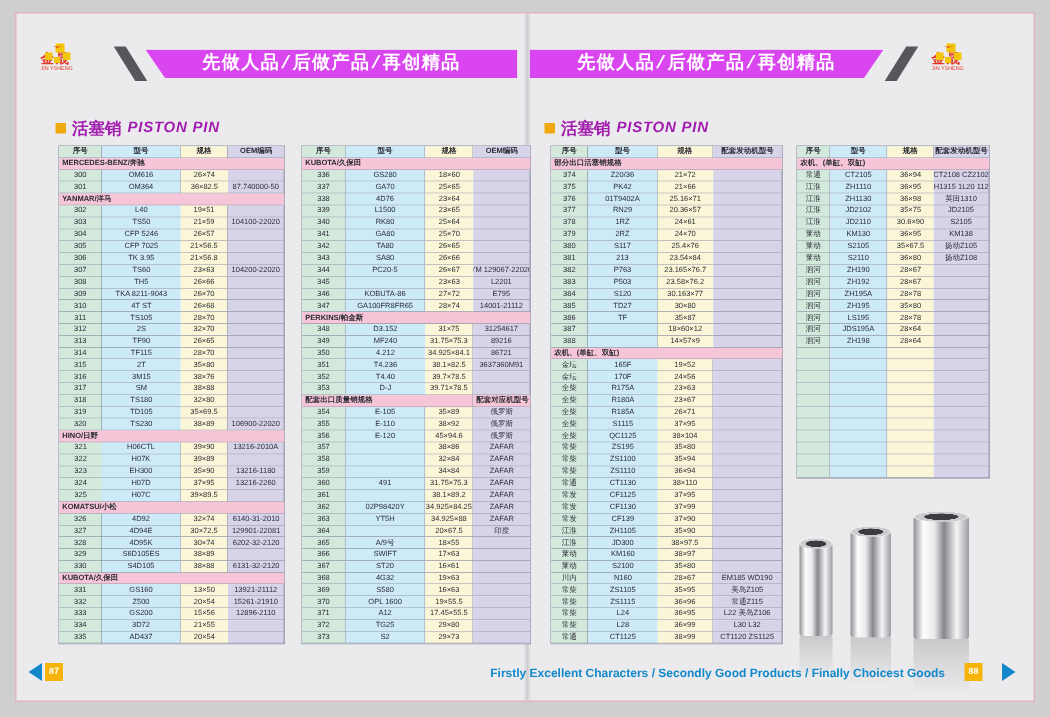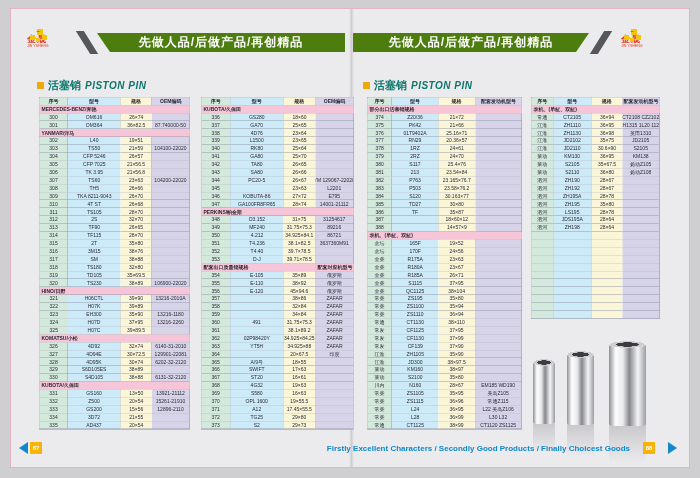--- a/index.html
+++ b/index.html
@@ -11,23 +11,23 @@
   .spread{
     position:absolute;left:10px;top:8px;width:678px;height:458px;
     background:#ebebed;border:1px solid #e0b4c2;
   }
   .gutter{
     position:absolute;left:338px;top:0;width:5px;height:100%;
     background:linear-gradient(90deg,rgba(0,0,0,0),rgba(120,120,130,.25),rgba(0,0,0,0));
   }
   
   .banner{
-    position:absolute;top:24px;height:19px;background:#4d7c0f;color:#fff;
-    display:flex;align-items:center;justify-content:center;
-    font-size:12px;font-weight:bold;letter-spacing:1px;white-space:nowrap;
+    position:absolute;top:24px;height:19px;background:#d946ef;color:#fff;
+    display:flex;align-items:flex-start;justify-content:center;
+    font-size:12px;font-weight:bold;letter-spacing:1px;white-space:nowrap;font-family:Liberation Mono, monospace;
   }
   .banner-l{left:86px;width:248px;clip-path:polygon(0 0,100% 0,100% 100%,13px 100%);}
   .banner-r{left:342px;width:236px;clip-path:polygon(0 0,100% 0,calc(100% - 13px) 100%,0 100%);}
   .slash{position:absolute;top:22px;width:8px;height:23px;background:#55575a;}
   .slash-l{left:72px;transform:skewX(32deg);}
   .slash-r{left:586px;transform:skewX(-32deg);}
   
   .logo{position:absolute;top:17px;display:flex;align-items:center;gap:3px;height:22px;flex-direction:column;}
   .logo-l{left:16px;}
   .logo-r{left:610px;}
@@ -39,21 +39,21 @@
   .pix i:nth-child(4){left:12px;top:9px;width:5px;height:5px;}
   .swoosh{
     width:9px;height:16px;background:#e23a28;
     clip-path:polygon(0 0,100% 0,55% 45%,70% 45%,15% 100%,40% 40%,20% 40%);
   }
   .brand{display:flex;flex-direction:column;line-height:1;}
   .brand-cn{font-size:9px;font-weight:bold;color:#e23a28;letter-spacing:1px;}
   .brand-en{font-size:4px;color:#e23a28;transform:scale(.9);transform-origin:0 0;}
   
   .ptitle{position:absolute;top:69px;display:flex;align-items:center;gap:4px;
-    color:#0f766e;font-weight:bold;white-space:nowrap;}
+    color:#a21caf;font-weight:bold;white-space:nowrap;}
   .ptitle-l{left:26px;}
   .ptitle-r{left:352px;}
   .bullet{width:7px;height:7px;background:#f0a90d;}
   .t-cn{font-size:11px;}
   .t-en{font-size:10px;letter-spacing:.5px;font-style:italic;}
   
   .tbl{
     position:absolute;top:88px;display:grid;transform:scale(.5);transform-origin:0 0;
     grid-auto-rows:15.8px;border:1px solid #7e8294;background:#fff;
     font-size:10px;line-height:1;color:#2a2a33;

